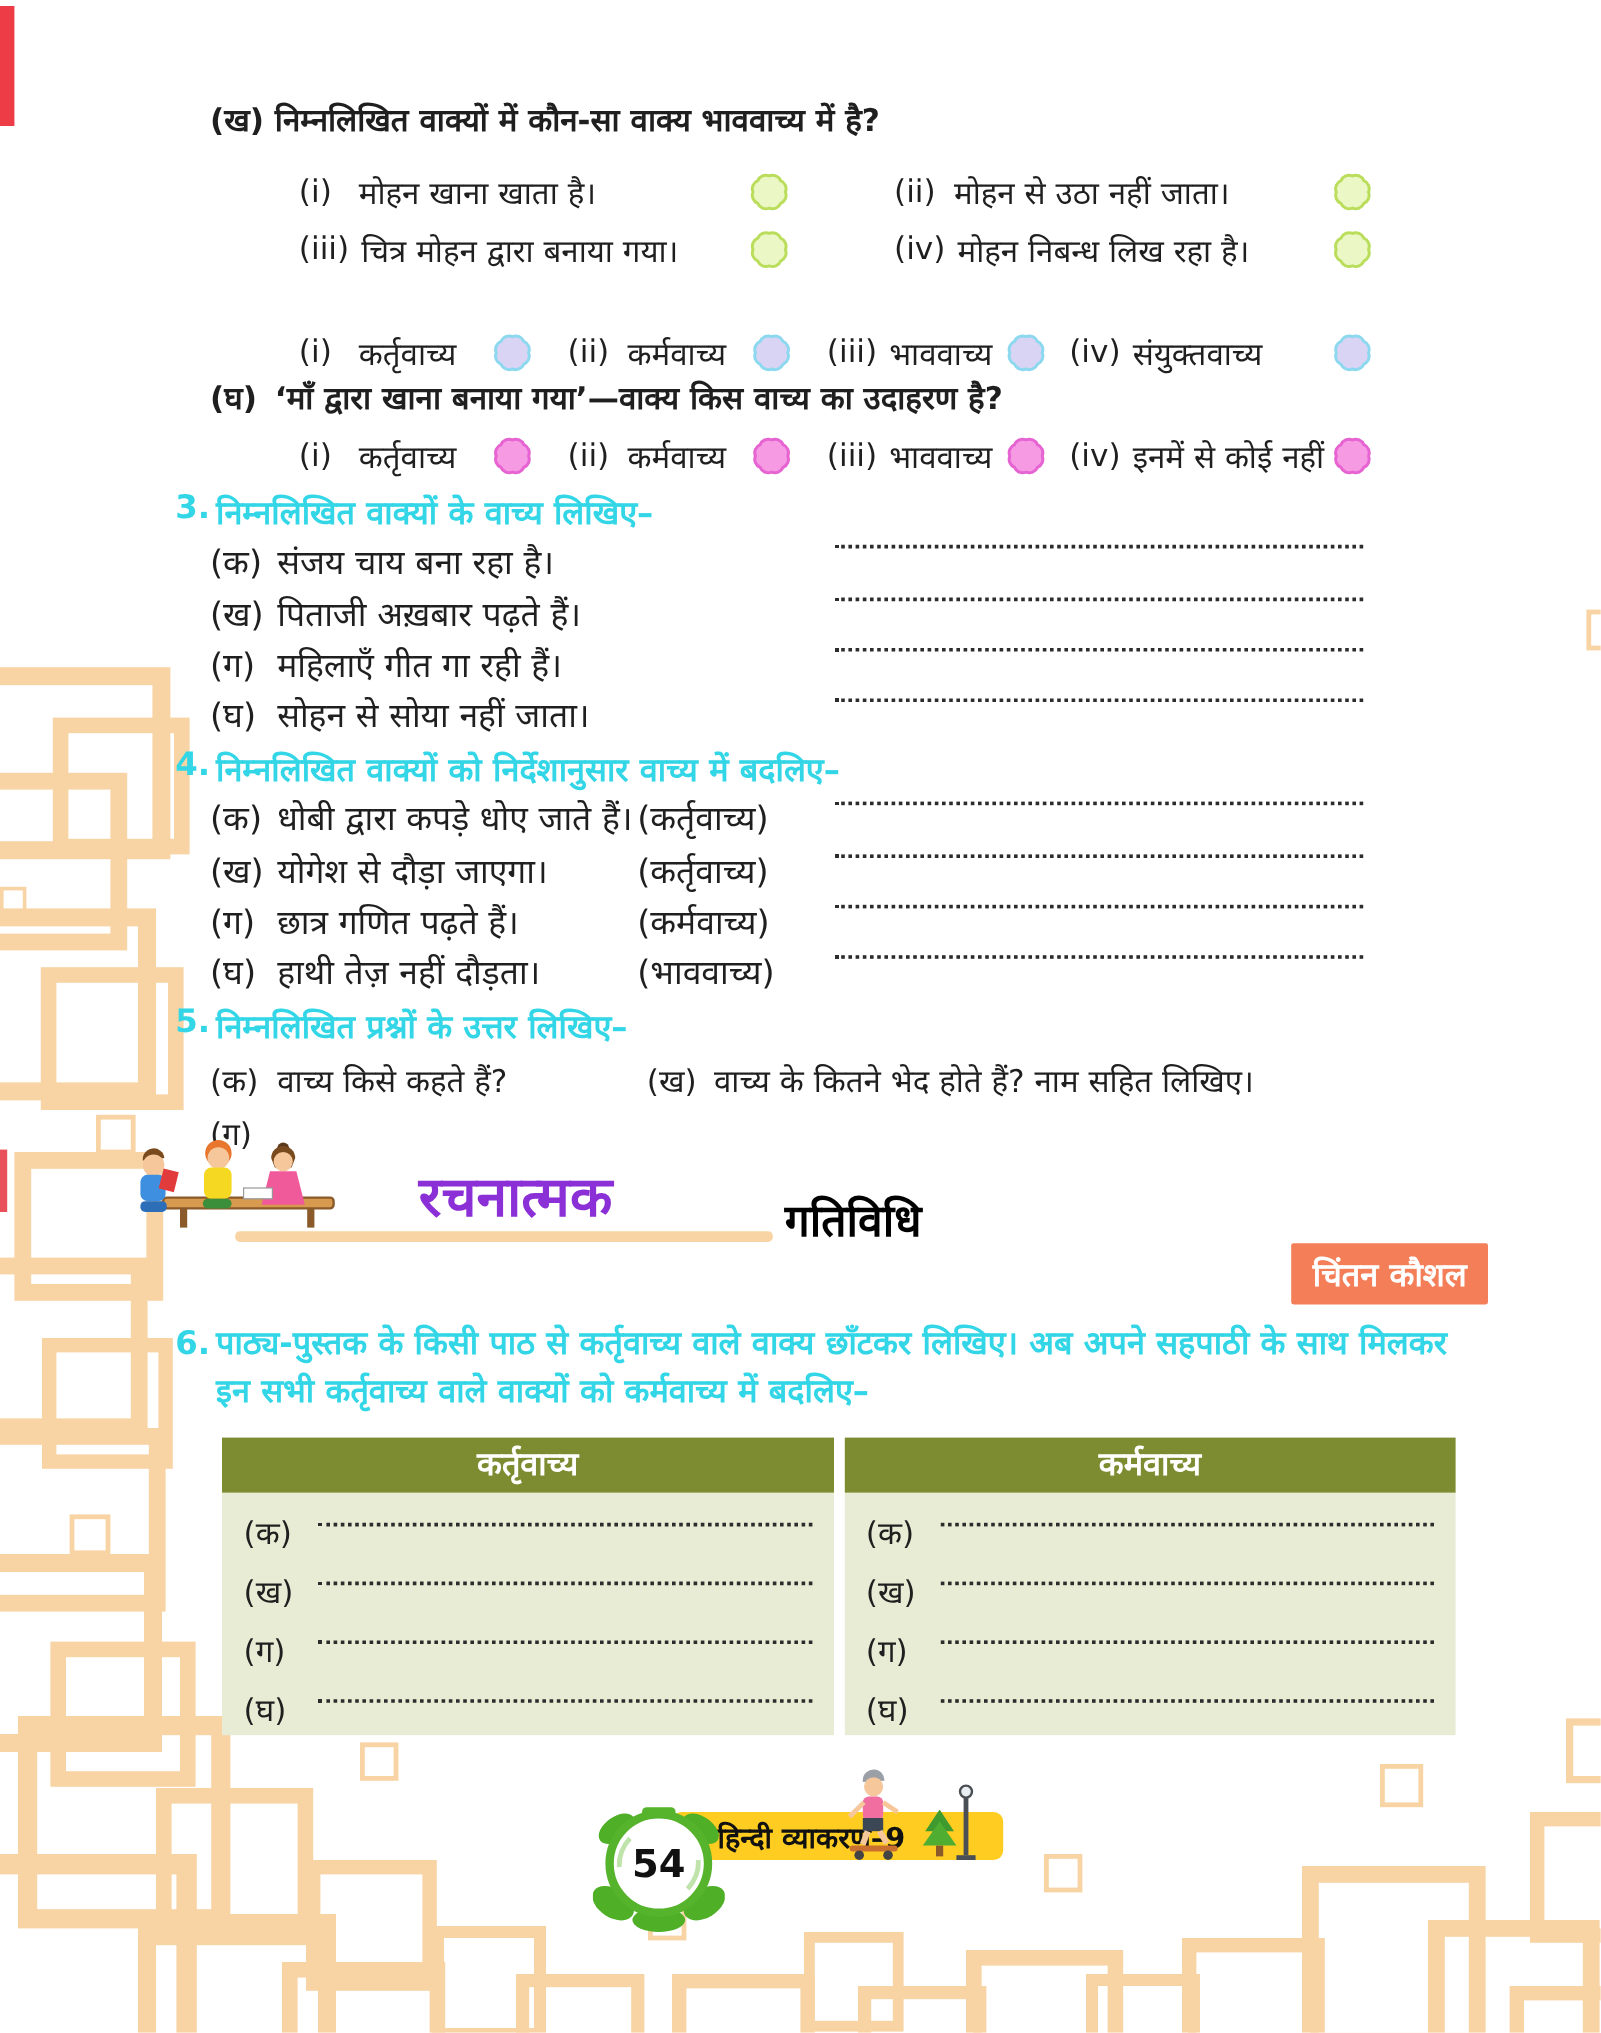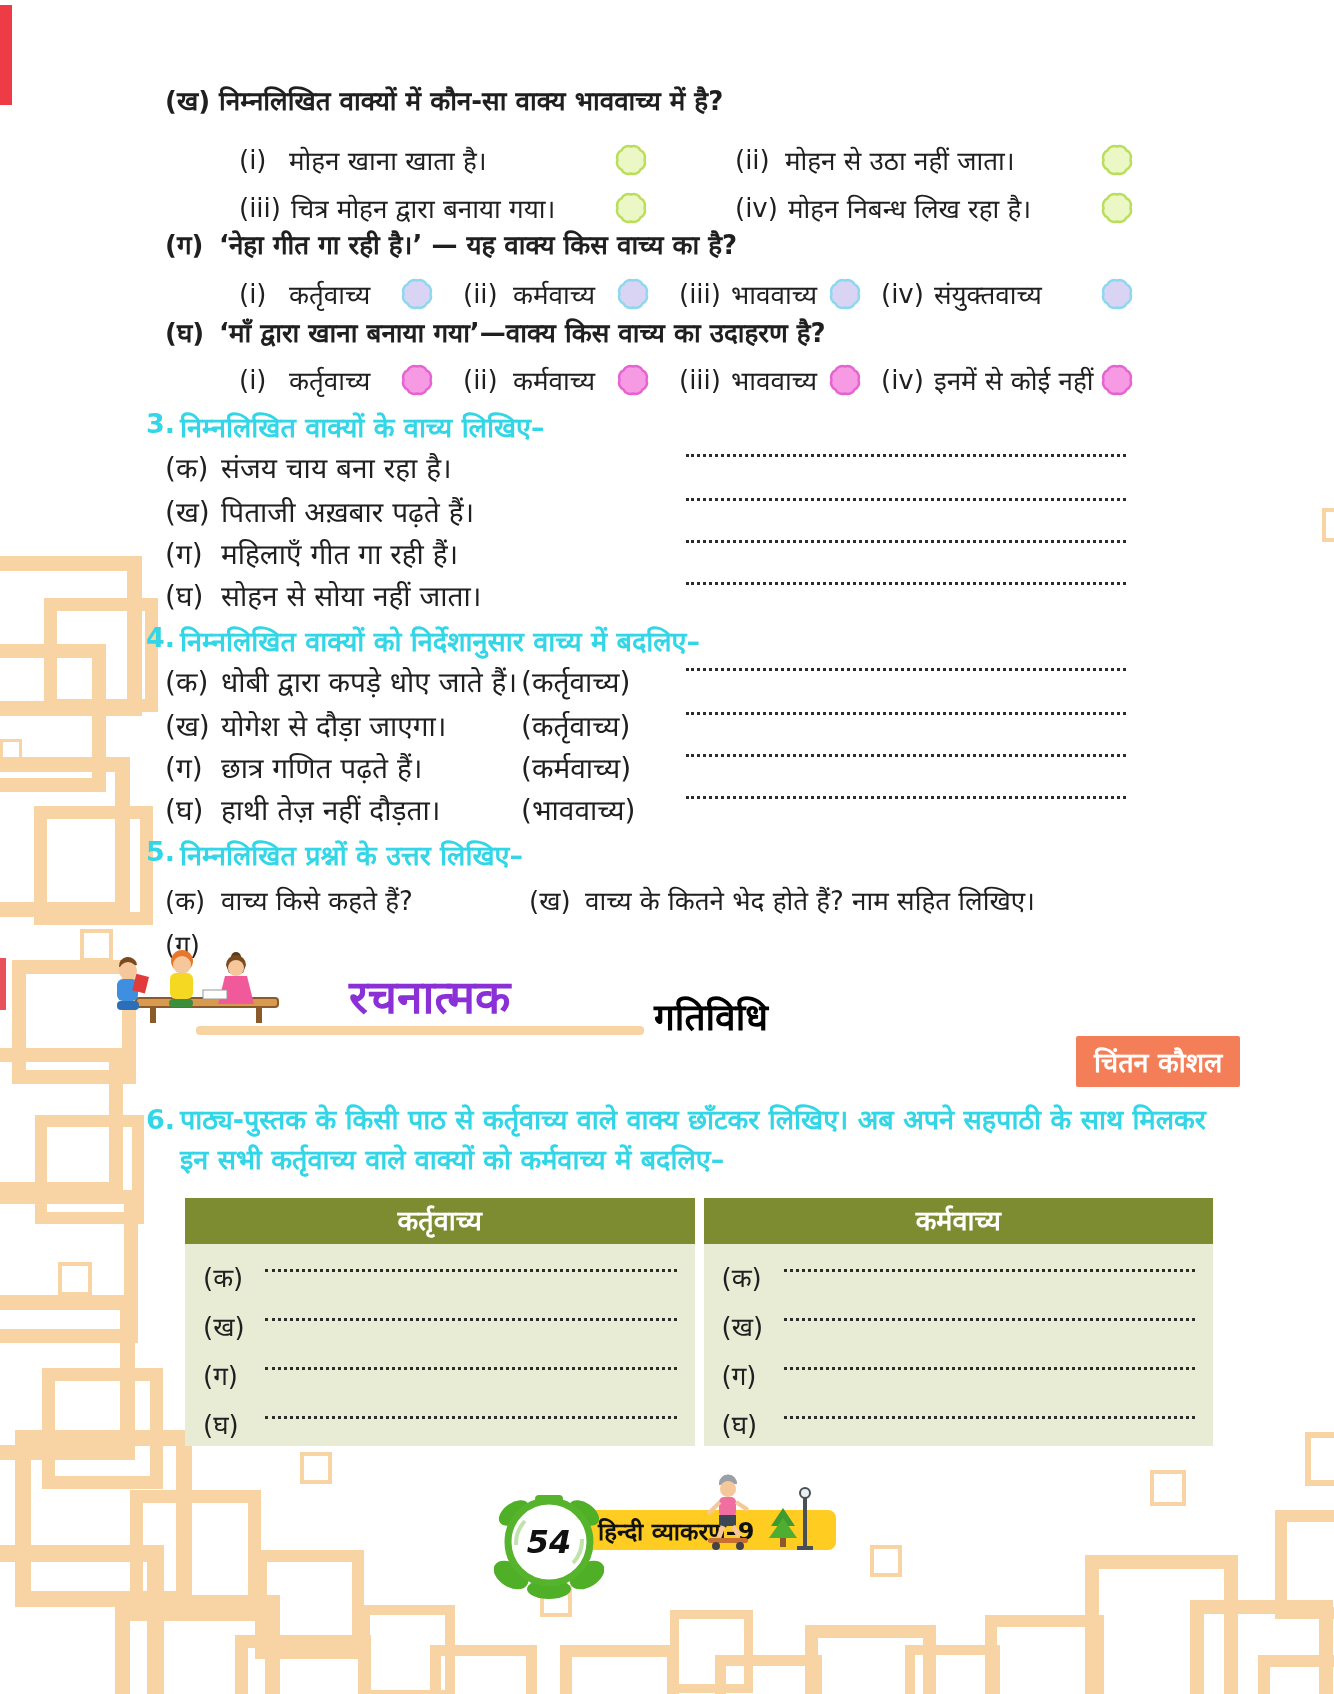--- a/index.html
+++ b/index.html
@@ -3,21 +3,21 @@
 <meta charset="utf-8">
 <style>
   html,body{margin:0;padding:0;background:#ffffff;}
   .page{position:relative;width:1334px;height:1694px;background:#ffffff;overflow:hidden;
         font-family:"DejaVu Sans","Liberation Sans",sans-serif;color:#1f1f1f;}
   #deco{position:absolute;inset:0;z-index:0;}
   .sq{position:absolute;border-style:solid;border-color:#f8d4a4;background:transparent;}
   .redbar{position:absolute;left:0;top:5px;width:12px;height:100px;background:#ee3c47;z-index:1;}
   .redbar2{position:absolute;left:0;top:958px;width:6px;height:52px;background:#e8505a;z-index:1;}
 
-  .blk{position:absolute;left:165px;width:972px;z-index:2;box-sizing:border-box;}
+  .blk{position:absolute;left:175px;width:972px;z-index:2;box-sizing:border-box;}
   .qline{font-size:26px;font-weight:600;line-height:34px;}
   .qlab{display:inline-block;width:54px;}
   .optrow{display:flex;align-items:center;height:44px;padding-left:74px;font-size:26px;font-weight:500;}
   .oc{display:flex;align-items:center;gap:10px;flex-shrink:0;}
   .on{min-width:40px;}
   .oc1{width:372px;}
   .oc2{margin-left:84px;flex-shrink:1;}
   .c41{width:158px;}
   .c42{width:150px;margin-left:26px;}
   .c43{width:146px;margin-left:26px;}
@@ -47,21 +47,21 @@
   .gtable{position:absolute;left:185px;top:1198px;width:1028px;display:grid;grid-template-columns:1fr 1fr;column-gap:9px;z-index:2;}
   .ghead{background:#7d8b31;color:#ffffff;font-size:27px;font-weight:bold;text-align:center;height:46px;line-height:46px;}
   .gbody{background:#e9ecd4;height:194px;padding:8px 18px 0 18px;box-sizing:content-box;}
   .grow{display:flex;align-items:center;height:49px;font-size:26px;font-weight:500;}
   .glabel{width:56px;flex-shrink:0;}
   .gdots{flex:1;height:0;border-bottom:3px dotted #2c2c2c;transform:translateY(-6px);margin-left:6px;}
 
   .footer{position:absolute;left:480px;top:1480px;width:380px;height:120px;z-index:4;}
   .banner{position:absolute;left:80px;top:30px;width:276px;height:40px;background:#ffcd21;border-radius:8px;}
   .banner-text{position:absolute;left:118px;top:34px;font-size:24px;font-weight:bold;color:#111;}
-  .pbadge{position:absolute;left:14px;top:5px;width:110px;height:114px;font-style:italic;}
+  .pbadge{position:absolute;left:14px;top:16px;width:110px;height:114px;}
   .pnum{position:absolute;left:0;top:38px;width:110px;text-align:center;font-size:32px;font-weight:bold;color:#111;}
   .skater{position:absolute;left:212px;top:-10px;}
   .tree{position:absolute;left:288px;top:28px;}
   .lamp{position:absolute;left:316px;top:6px;}
 </style>
 </head>
 <body>
 
 <div class="page">
   <div id="deco">
@@ -136,23 +136,20 @@
         </svg></span>
     <span class="oc oc2">
         <span class="on">(iv)</span>
         <span>मोहन निबन्ध लिख रहा है।</span>
       </span>
     <span class="flower fright"><svg width="40" height="40" viewBox="0 0 40 40">
           <path d="M 20.00 6.50 A 7.4 7.4 0 0 1 29.55 10.45 A 7.4 7.4 0 0 1 33.50 20.00 A 7.4 7.4 0 0 1 29.55 29.55 A 7.4 7.4 0 0 1 20.00 33.50 A 7.4 7.4 0 0 1 10.45 29.55 A 7.4 7.4 0 0 1 6.50 20.00 A 7.4 7.4 0 0 1 10.45 10.45 A 7.4 7.4 0 0 1 20.00 6.50 Z" fill="#ecf7c6" stroke="#bade5c" stroke-width="2.5"></path>
         </svg></span>
   </div>
 
-  <div class="blk qline" style="top:228px">
-    <span class="qlab">(ग)</span><span>‘नेहा गीत गा रही है।’ — यह वाक्य किस वाच्य का है?</span>
-  </div>
   <div class="blk optrow" style="top:272px">
     <span class="oc c41">
         <span class="on">(i)</span>
         <span>कर्तृवाच्य</span>
       </span>
     <span class="flower"><svg width="40" height="40" viewBox="0 0 40 40">
           <path d="M 20.00 6.50 A 7.4 7.4 0 0 1 29.55 10.45 A 7.4 7.4 0 0 1 33.50 20.00 A 7.4 7.4 0 0 1 29.55 29.55 A 7.4 7.4 0 0 1 20.00 33.50 A 7.4 7.4 0 0 1 10.45 29.55 A 7.4 7.4 0 0 1 6.50 20.00 A 7.4 7.4 0 0 1 10.45 10.45 A 7.4 7.4 0 0 1 20.00 6.50 Z" fill="#d9d4f4" stroke="#8cd8ef" stroke-width="2.5"></path>
         </svg></span>
     <span class="oc c42">
         <span class="on">(ii)</span>

